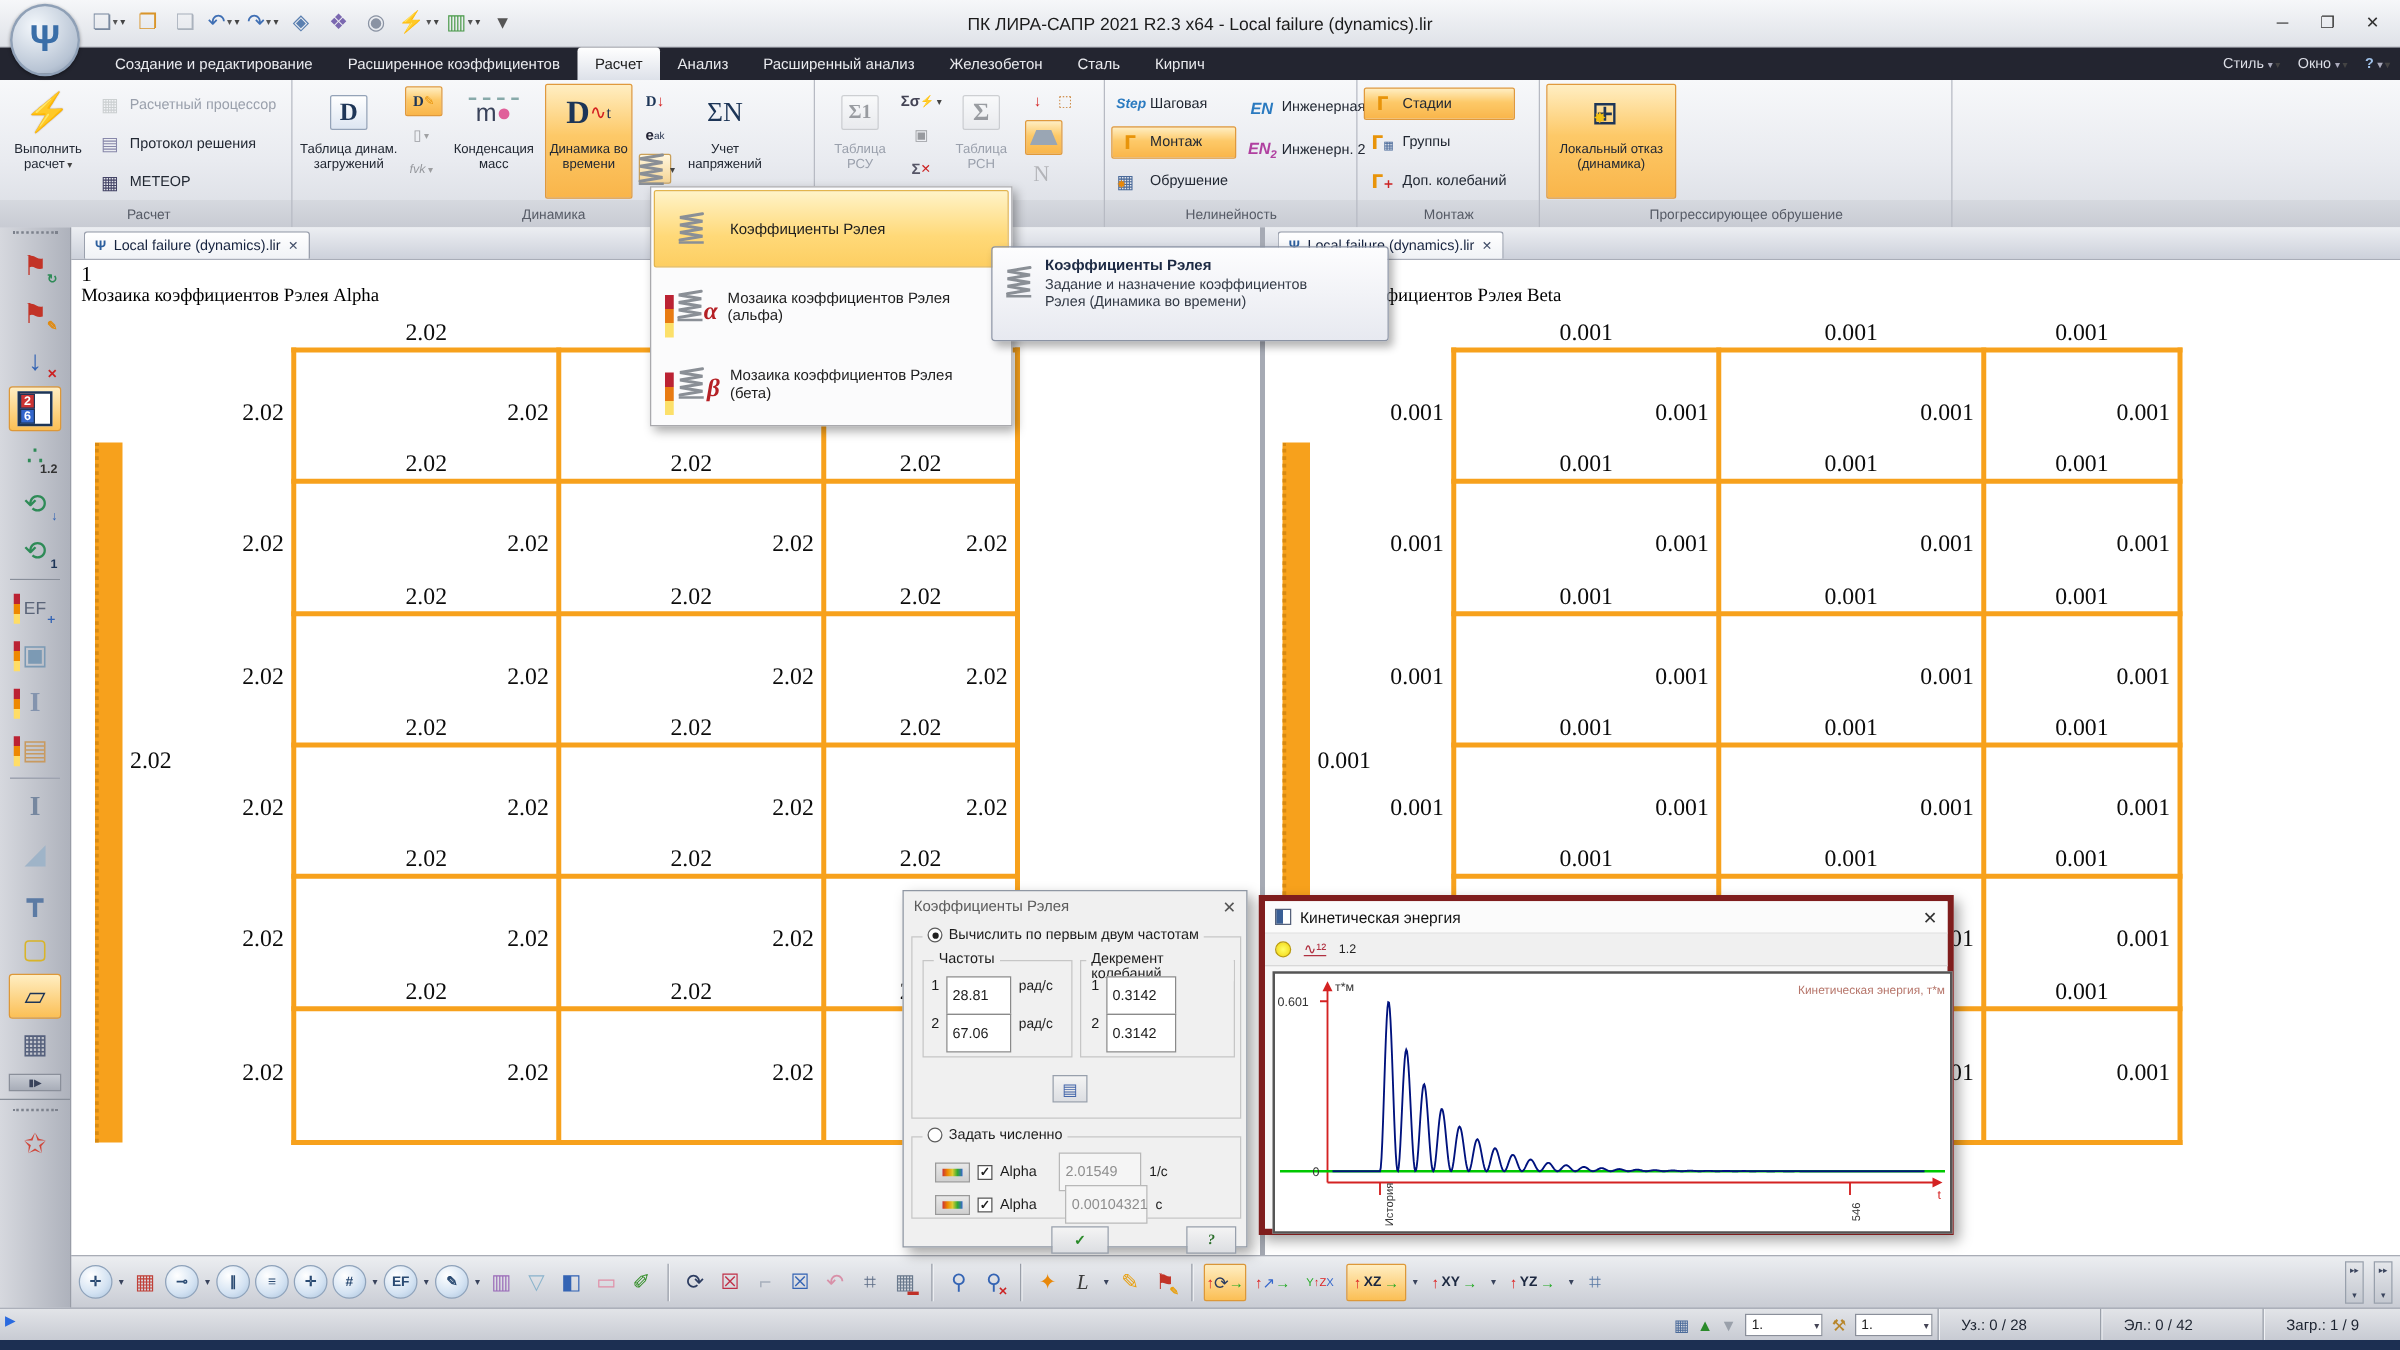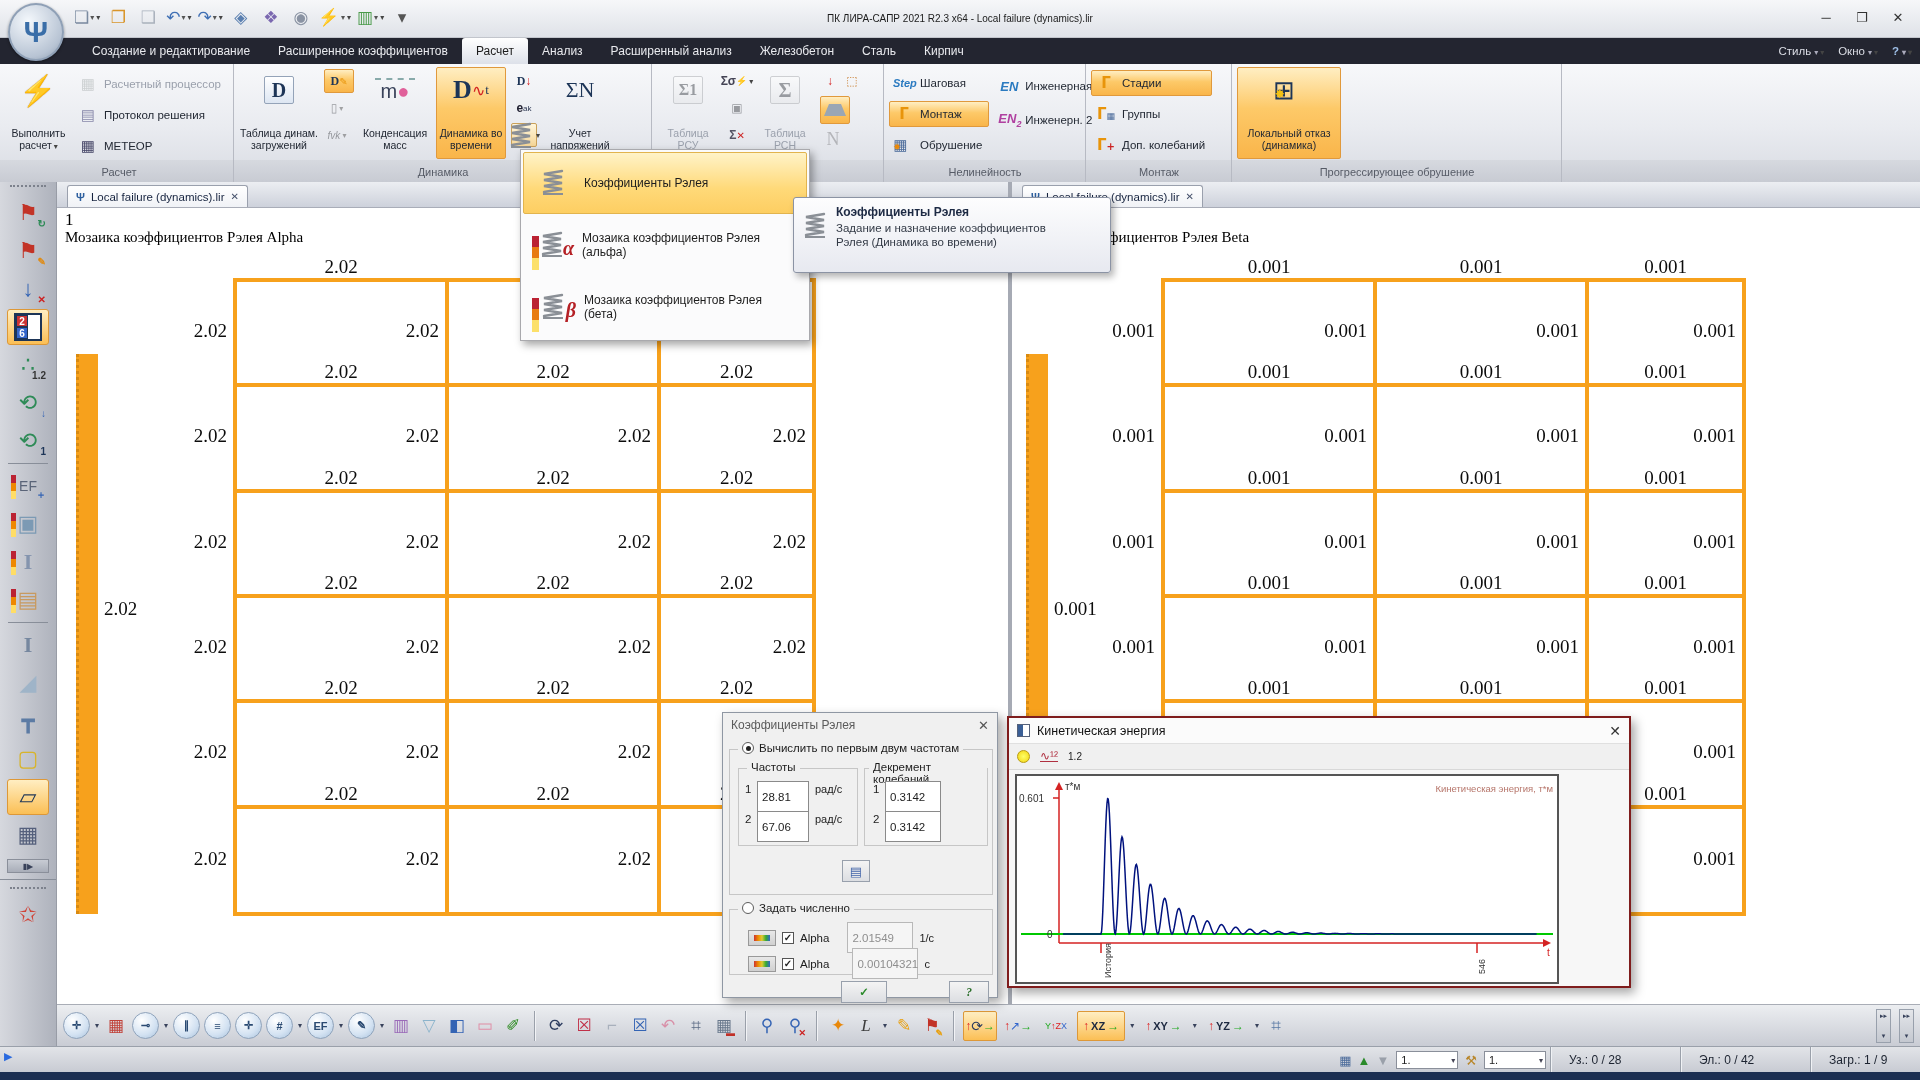--- a/index.html
+++ b/index.html
@@ -8,21 +8,21 @@
   #app { position:relative; width:1920px; height:1080px; }
 
   
   .tb { position:absolute; left:0; top:0; width:1920px; height:38px;
     background:linear-gradient(#f6f7f9,#dfe2e8); border-bottom:1px solid #c2c5cc; }
   .qat { position:absolute; left:74px; top:4px; display:flex; align-items:center; gap:6px; }
   .qbtn { min-width:24px; height:26px; display:flex; align-items:center; justify-content:center;
     font-size:17px; color:#5f7fa8; }
   .qbtn .caret { font-size:8px; color:#555; margin-left:1px; }
   .title { position:absolute; left:0; top:0; width:100%; height:38px; line-height:38px;
-    text-align:center; font-size:10px; color:#1b1b1b; pointer-events:none; }
+    text-align:center; font-size:14px; color:#1b1b1b; pointer-events:none; }
   .wbtns { position:absolute; right:6px; top:4px; display:flex; gap:4px; }
   .wb { width:32px; height:26px; display:flex; align-items:center; justify-content:center;
     font-size:13px; color:#333; }
   .logo { position:absolute; left:8px; top:3px; width:56px; height:58px; border-radius:50%;
     background:radial-gradient(circle at 35% 30%, #f4f8fc, #b8c4d4 70%, #8796ab);
     border:2px solid #8fa0b6; z-index:30; display:flex; align-items:center; justify-content:center;
     font-size:30px; font-weight:bold; color:#3a6ea8; box-shadow:0 1px 3px rgba(0,0,0,.4); }
 
   
   .tabsrow { position:absolute; left:0; top:38px; width:1920px; height:26px; background:#232530; }
@@ -38,21 +38,21 @@
     background:linear-gradient(#f7f8fa,#e9ebf0 55%,#d9dce3); border-bottom:1px solid #aab0ba; }
   .rlabelstrip { position:absolute; left:0; top:96px; width:1920px; height:22px;
     background:linear-gradient(#d6d9df,#c8cbd3); }
   .rgroup { position:absolute; top:0; height:118px; border-right:1px solid #b7bac3;
     padding:3px 5px 22px 5px; display:flex; gap:5px; align-items:flex-start; }
   .rlabel { position:absolute; top:99px; height:18px; line-height:18px; text-align:center;
     font-size:11px; color:#565b66; }
   .bb { width:66px; height:92px; display:flex; flex-direction:column; align-items:center;
     padding-top:2px; border:1px solid transparent; border-radius:2px; }
   .bb .ric { height:40px; display:flex; align-items:center; justify-content:center; }
-  .bb .rlb { font-size:10.5px; line-height:11.5px; text-align:center; color:#222833; margin-top:18px; }
+  .bb .rlb { font-size:10.5px; line-height:11.5px; text-align:center; color:#222833; margin-top:4px; }
   .on { background:linear-gradient(#ffeec2,#fdc968 45%,#f9b54a); border:1px solid #e0993c !important; }
   .dis .rlb, .lb.dis span { color:#9aa0ac; }
   .dis .ric, .lb.dis .i, .mb.dis { opacity:.45; filter:grayscale(.8); }
   .col { display:flex; flex-direction:column; gap:3px; }
   .mb { width:26px; height:24px; display:flex; align-items:center; justify-content:center;
     font-size:12px; border:1px solid transparent; border-radius:2px; color:#2a3550; }
   .mb.on { width:30px; }
   .lb { display:flex; align-items:center; gap:5px; height:26px; padding:0 6px 0 3px;
     border:1px solid transparent; border-radius:2px; font-size:11.5px; color:#222833; white-space:nowrap; }
   .lb .i { width:22px; text-align:center; font-size:15px; }
@@ -143,22 +143,22 @@
   .fld.dis { background:#f5f5f5; border-color:#b8b8b8; color:#8e8e8e; }
   .cb { width:12px; height:12px; border:1px solid #555; background:#fff; display:inline-flex;
     align-items:center; justify-content:center; font-size:10px; color:#222; font-weight:bold; }
   .dbtn { position:absolute; height:22px; background:linear-gradient(#f4f4f4,#dcdee2);
     border:1px solid #98a0ac; display:flex; align-items:center; justify-content:center; }
   .swatch { width:28px; height:16px; background:linear-gradient(#e8e8e8,#d0d0d0); border:1px solid #999;
     display:flex; align-items:center; justify-content:center; }
   .swatch i { width:16px; height:6px; background:linear-gradient(90deg,#c33,#e80,#dc3,#3a3,#36c); }
 
   
-  .kin { position:absolute; left:1007px; top:716px; width:624px; height:272px; z-index:45;
-    background:#f7f7f7; border:2px solid #7f1d1d; box-shadow:4px 5px 10px rgba(0,0,0,.35);text-align:right; }
+  .kin { position:absolute; left:1007px; top:716px; width:556px; height:272px; z-index:45;
+    background:#f7f7f7; border:5px solid #7f1d1d; box-shadow:4px 5px 10px rgba(0,0,0,.35);text-align:right; }
   .kin-tb { height:26px; background:#fbfbfb; display:flex; align-items:center; gap:7px; padding:0 8px;
     border-bottom:1px solid #e0e0e0; font-size:12.5px; color:#111; }
   .kin-appicon { width:13px; height:13px; border:1px solid #55617a;
     background:linear-gradient(90deg,#3a5f96 50%,#fff 50%); }
   .kin-x { margin-left:auto; font-size:14px; color:#333; }
   .kin-tools { height:26px; background:#f0f0f0; border-bottom:1px solid #d8d8d8; display:flex;
     align-items:center; gap:10px; padding:0 8px; }
   .bulb { width:13px; height:13px; border-radius:50%; background:radial-gradient(#ffff66,#f2d410);
     border:1px solid #b99b10; }
   .kin-chart-ic { font-size:12px; color:#b03040; border-bottom:1px solid #b03040; line-height:10px; }

